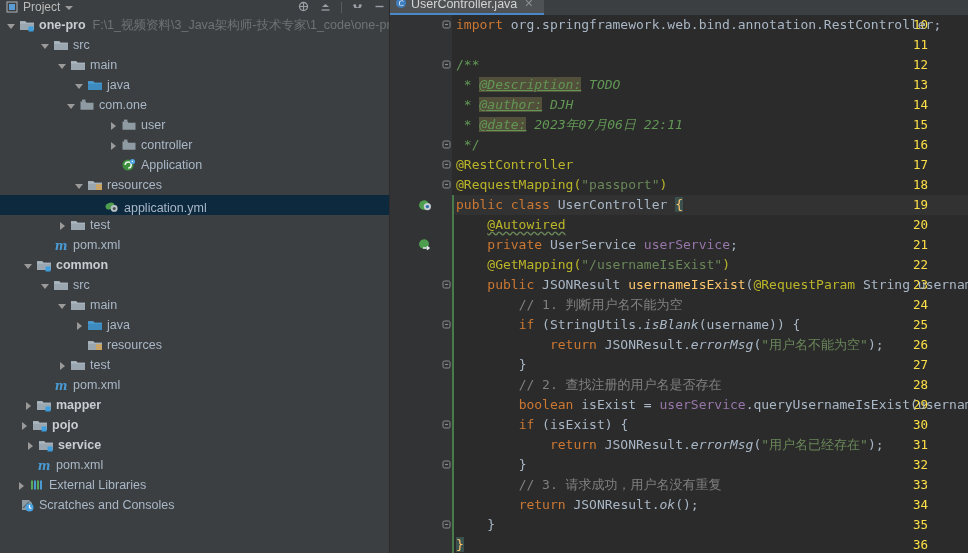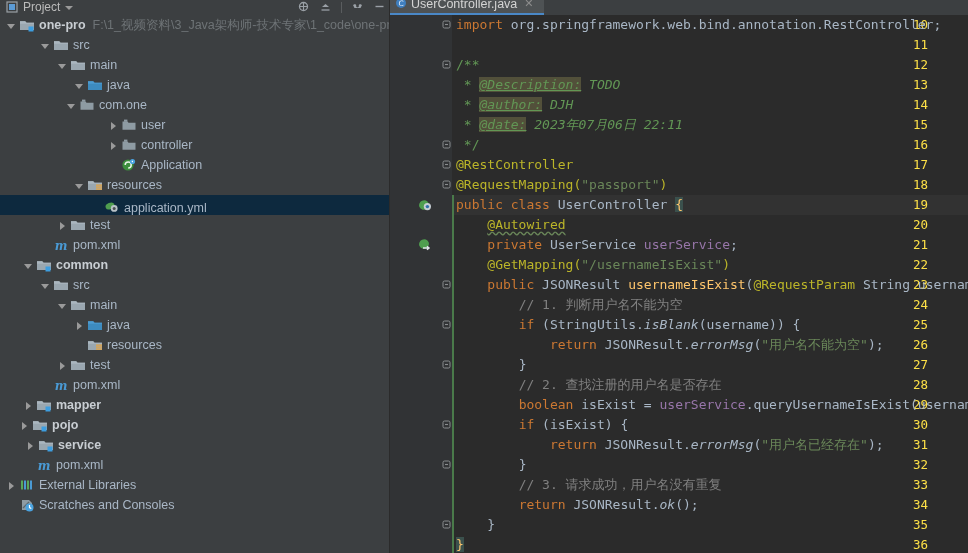--- a/index.html
+++ b/index.html
@@ -430,21 +430,21 @@
             </svg></span>
           <span class="label bold">service</span>
         </div>
         <div class="row" style="padding-left: 23px;">
           <span class="arrow"></span>
           <span class="ico"><svg width="16" height="16" viewBox="0 0 16 16">
               <text x="8" y="12.5" font-size="12" fill="#4a9ad4" text-anchor="middle" font-family="DejaVu Serif, serif" font-style="italic" font-weight="bold">m</text>
             </svg></span>
           <span class="label">pom.xml</span>
         </div>
-        <div class="row" style="padding-left: 6px;">
+        <div class="row" style="padding-left: 16px;">
           <span class="arrow closed"></span>
           <span class="ico"><svg width="16" height="16" viewBox="0 0 16 16">
               <rect x="2" y="3.5" width="2" height="9" fill="#5aa85a"></rect>
               <rect x="5" y="3.5" width="2" height="9" fill="#4a9ad4"></rect>
               <rect x="8" y="3.5" width="2" height="9" fill="#5aa85a"></rect>
               <rect x="11" y="3.5" width="2" height="9" fill="#4a9ad4"></rect>
             </svg></span>
           <span class="label">External Libraries</span>
         </div>
         <div class="row" style="padding-left: 6px;">

